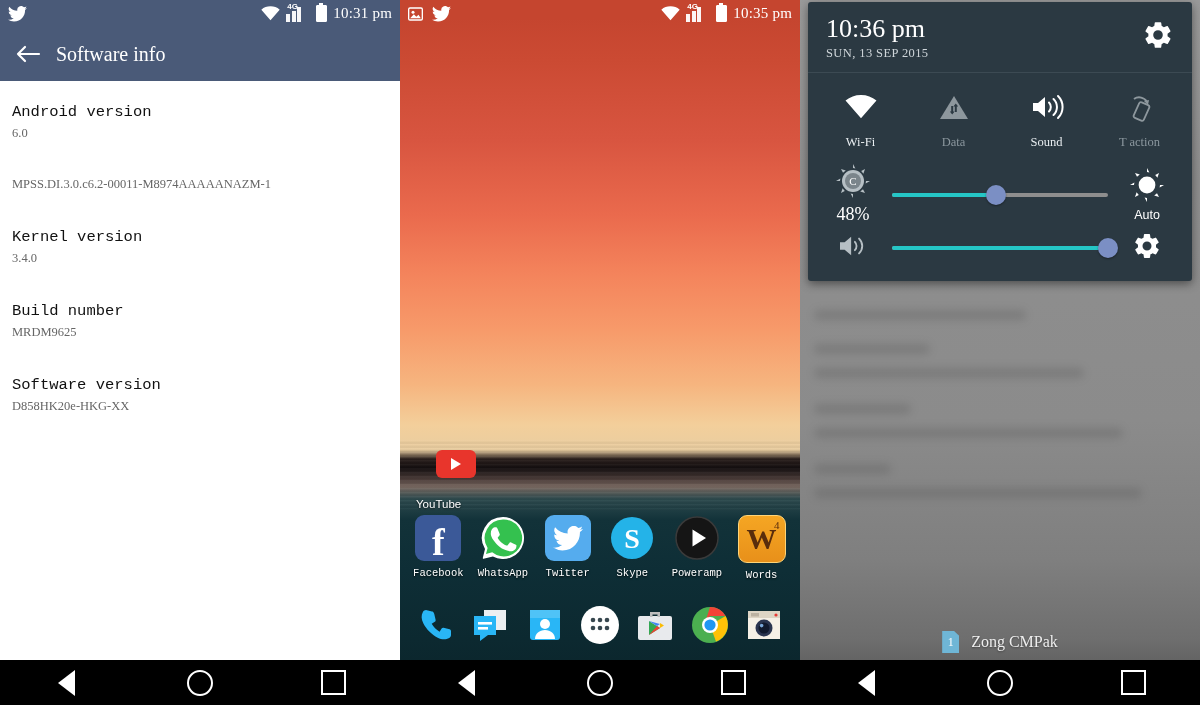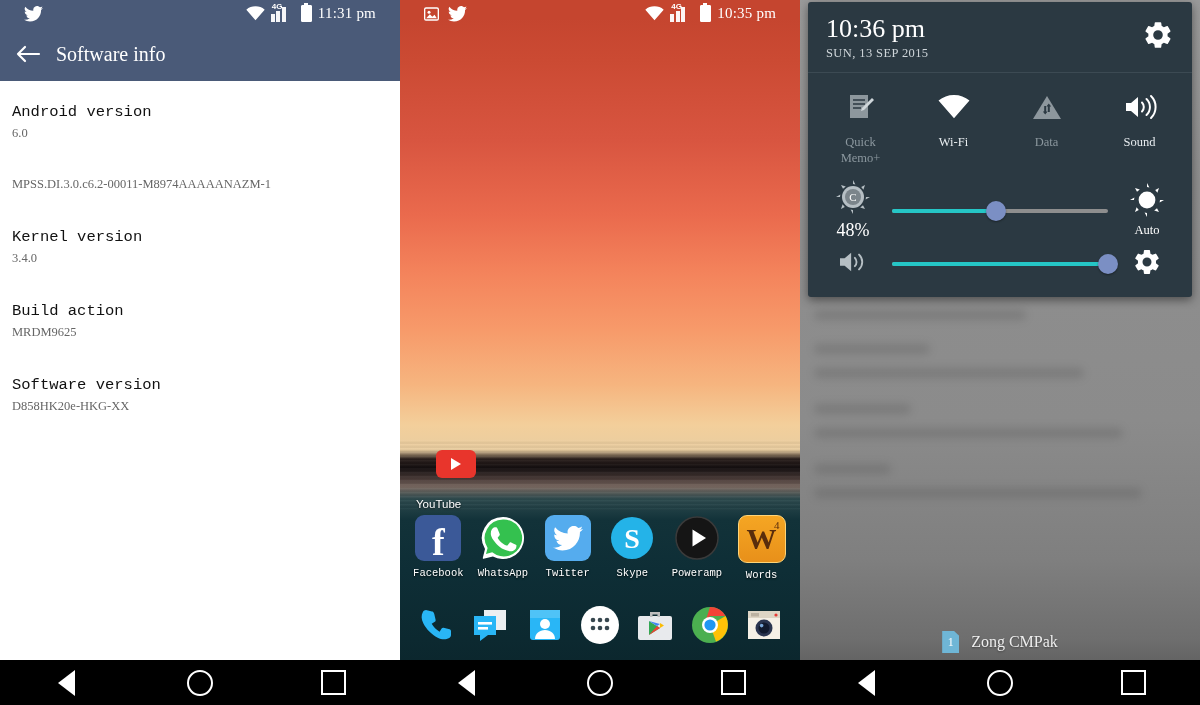--- a/index.html
+++ b/index.html
@@ -13,21 +13,21 @@
   .navbar{position:absolute;left:0;bottom:0;width:100%;height:45px;background:#000;
           display:flex;align-items:center;justify-content:space-around;z-index:60;}
   .navbtn{width:60px;height:45px;display:flex;align-items:center;justify-content:center;}
   .nav-back{width:0;height:0;border-top:13px solid transparent;border-bottom:13px solid transparent;
             border-right:17px solid #fff;}
   .nav-home{width:22px;height:22px;border:2.5px solid #fff;border-radius:50%;}
   .nav-rec{width:21px;height:21px;border:2.5px solid #fff;}
 
   
   .statusbar{position:absolute;top:0;left:0;width:100%;height:27px;display:flex;align-items:center;
-             padding:0 24px;box-sizing:border-box;z-index:40;}
+             padding:0 8px;box-sizing:border-box;z-index:40;}
   .sb-left{display:flex;align-items:center;gap:9px;}
   .sb-right{margin-left:auto;display:flex;align-items:center;gap:6px;}
   .sb-time{color:#fff;font-size:15px;font-family:"Liberation Serif",serif;letter-spacing:.2px;}
   .ico{display:block;}
 
   
   .sig{position:relative;width:24px;height:17px;display:flex;align-items:flex-end;gap:1.5px;}
   .sig i{display:block;width:4px;background:#fff;opacity:.95;}
   .sig i:nth-child(1){height:5px}
   .sig i:nth-child(2){height:8px}
@@ -124,21 +124,21 @@
   .toggles{display:flex;justify-content:space-around;padding:14px 6px 8px;}
   .tg{width:68px;text-align:center;}
   .tg .ti{height:40px;display:flex;align-items:center;justify-content:center;}
   .tg .tl{margin-top:7px;color:#e8edf0;font-size:12.5px;font-family:"Liberation Serif",serif;line-height:16px;}
   .tg.off .tl{color:#8b979e;}
 
   .sliderow{display:flex;align-items:center;padding:6px 16px 0;}
   .sl-left{width:58px;text-align:center;}
   .sl-left .lbl{color:#fff;font-size:18px;font-family:"Liberation Serif",serif;margin-top:2px;}
   .sl-right{width:58px;text-align:center;}
-  .sl-right .lbl{color:#fff;font-size:12.5px;font-family:Liberation Serif, serif;margin-top:2px;}
+  .sl-right .lbl{color:#fff;font-size:12.5px;font-family:Liberation Sans, sans-serif;margin-top:2px;}
   .track{flex:1;height:4px;background:#8e8e8e;border-radius:2px;position:relative;margin:0 10px;}
   .track .fill{position:absolute;left:0;top:0;height:100%;background:#25c6c6;border-radius:2px;}
   .track .knob{position:absolute;top:-8px;width:20px;height:20px;border-radius:50%;background:#7b8fc4;
                box-shadow:0 1px 2px rgba(0,0,0,.4);transform:translateX(-10px);}
 
   .simrow{position:absolute;left:0;bottom:52px;width:100%;display:flex;align-items:center;justify-content:center;gap:12px;z-index:20;}
   .sim-ic{width:17px;height:22px;background:#6fb6d6;position:relative;
     clip-path:polygon(0 0,70% 0,100% 22%,100% 100%,0 100%);display:flex;align-items:center;justify-content:center;}
   .sim-ic b{color:#fff;font-size:12px;font-family:"Liberation Serif",serif;font-weight:normal;}
   .sim-name{color:#eee;font-size:16px;font-family:"Liberation Serif",serif;text-shadow:0 1px 2px rgba(0,0,0,.4);}
@@ -161,21 +161,21 @@
             <path fill="#fff" d="M12 17.5 23.6 4.2A17.9 17.9 0 0 0 12 0 17.9 17.9 0 0 0 .4 4.2L12 17.5z"></path>
           </svg>
         <span class="sig">
           <span class="fourg">4G</span>
           <i></i>
             <i></i>
             <i></i>
             <i></i>
         </span>
         <span class="batt"></span>
-        <span class="sb-time">11:31 pm</span>
+        <span class="sb-time">10:31 pm</span>
       </div>
     </div>
 
     <div class="l-appbar">
       <div class="l-back">
         <svg width="26" height="20" viewBox="0 0 26 20">
           <path fill="none" stroke="#fff" stroke-width="2.2" stroke-linecap="round" stroke-linejoin="round" d="M24 10H3 M10 3 3 10l7 7"></path>
         </svg>
       </div>
       <div class="l-title">Software info</div>
@@ -187,21 +187,21 @@
         <div class="v">6.0</div>
       </div>
       <div class="l-item">
         <div class="v">MPSS.DI.3.0.c6.2-00011-M8974AAAAANAZM-1</div>
       </div>
       <div class="l-item">
         <div class="k">Kernel version</div>
         <div class="v">3.4.0</div>
       </div>
       <div class="l-item">
-        <div class="k">Build action</div>
+        <div class="k">Build number</div>
         <div class="v">MRDM9625</div>
       </div>
       <div class="l-item">
         <div class="k">Software version</div>
         <div class="v">D858HK20e-HKG-XX</div>
       </div>
     </div>
 
     <div class="navbar">
       <div class="navbtn">
@@ -410,32 +410,20 @@
         </div>
         <div class="sh-gear">
           <svg width="32" height="32" viewBox="0 0 24 24">
               <path fill="#fff" d="M19.14 12.94a7.07 7.07 0 0 0 0-1.88l2.03-1.58a.5.5 0 0 0 .12-.64l-1.92-3.32a.5.5 0 0 0-.6-.22l-2.39.96a7.03 7.03 0 0 0-1.62-.94l-.36-2.54a.5.5 0 0 0-.5-.42h-3.84a.5.5 0 0 0-.5.42l-.36 2.54c-.59.24-1.13.56-1.62.94l-2.39-.96a.5.5 0 0 0-.6.22L2.67 8.84a.5.5 0 0 0 .12.64l2.03 1.58a7.07 7.07 0 0 0 0 1.88l-2.03 1.58a.5.5 0 0 0-.12.64l1.92 3.32c.12.21.37.3.6.22l2.39-.96c.5.38 1.03.7 1.62.94l.36 2.54c.04.24.25.42.5.42h3.84c.25 0 .46-.18.5-.42l.36-2.54c.59-.24 1.13-.56 1.62-.94l2.39.96c.23.08.48-.1.6-.22l1.92-3.32a.5.5 0 0 0-.12-.64zM12 15.6A3.6 3.6 0 1 1 15.6 12 3.6 3.6 0 0 1 12 15.6z"></path>
             </svg>
         </div>
       </div>
       <div class="sh-divider"></div>
 
       <div class="toggles">
-        <div class="tg off">
-          <div class="ti">
-              <svg width="30" height="30" viewBox="0 0 30 30">
-            <rect x="4" y="3" width="18" height="23" fill="#8d979d"></rect>
-            <g stroke="#2b3942" stroke-width="1.4">
-                  <path d="M7 8h12M7 12h12M7 16h8"></path>
-                </g>
-            <path fill="#cfd6da" d="M26 6 28 8l-10 10-3 1 1-3z"></path>
-          </svg>
-            </div>
-          <div class="tl">Quick Memo+</div>
-        </div>
         <div class="tg">
           <div class="ti">
               <svg width="32" height="26" viewBox="0 0 24 18">
                 <path fill="#fff" d="M12 17.5 23.6 4.2A17.9 17.9 0 0 0 12 0 17.9 17.9 0 0 0 .4 4.2L12 17.5z"></path>
               </svg>
             </div>
           <div class="tl">Wi-Fi</div>
         </div>
         <div class="tg off">
           <div class="ti">
@@ -448,20 +436,30 @@
           <div class="tl">Data</div>
         </div>
         <div class="tg">
           <div class="ti">
               <svg width="34" height="28" viewBox="0 0 34 28">
             <path fill="#fff" d="M3 10h5l7-6v20l-7-6H3z"></path>
             <path fill="none" stroke="#fff" stroke-width="2" stroke-linecap="round" d="M19 9.5a6.5 6.5 0 0 1 0 9M23.5 6a11 11 0 0 1 0 16M28 3a15.5 15.5 0 0 1 0 22"></path>
           </svg>
             </div>
           <div class="tl">Sound</div>
+        </div>
+        <div class="tg off">
+          <div class="ti">
+              <svg width="30" height="30" viewBox="0 0 30 30">
+            <path fill="none" stroke="#8d979d" stroke-width="2" d="M9 7a9 9 0 0 1 13 3"></path>
+            <path fill="#8d979d" d="m23 13-4-4 5-1z"></path>
+            <rect x="11" y="11" width="11" height="17" rx="2" transform="rotate(24 16.5 19.5)" fill="none" stroke="#8d979d" stroke-width="1.8"></rect>
+          </svg>
+            </div>
+          <div class="tl">T action</div>
         </div>
       </div>
 
       <div class="sliderow">
         <div class="sl-left">
           <svg width="34" height="34" viewBox="0 0 34 34">
             <g fill="#b6bfc4">
                 <circle cx="17" cy="17" r="11"></circle>
             <path d="M17 0l2.4 4.4L17 4zM17 34l-2.4-4.4L17 30zM0 17l4.4-2.4L4 17zM34 17l-4.4 2.4L30 17zM5 5l4.8 1.6L7 8.8zM29 29l-4.8-1.6L27 25.2zM29 5l-1.6 4.8L25.2 7zM5 29l1.6-4.8L8.8 27z"></path>
               </g>

